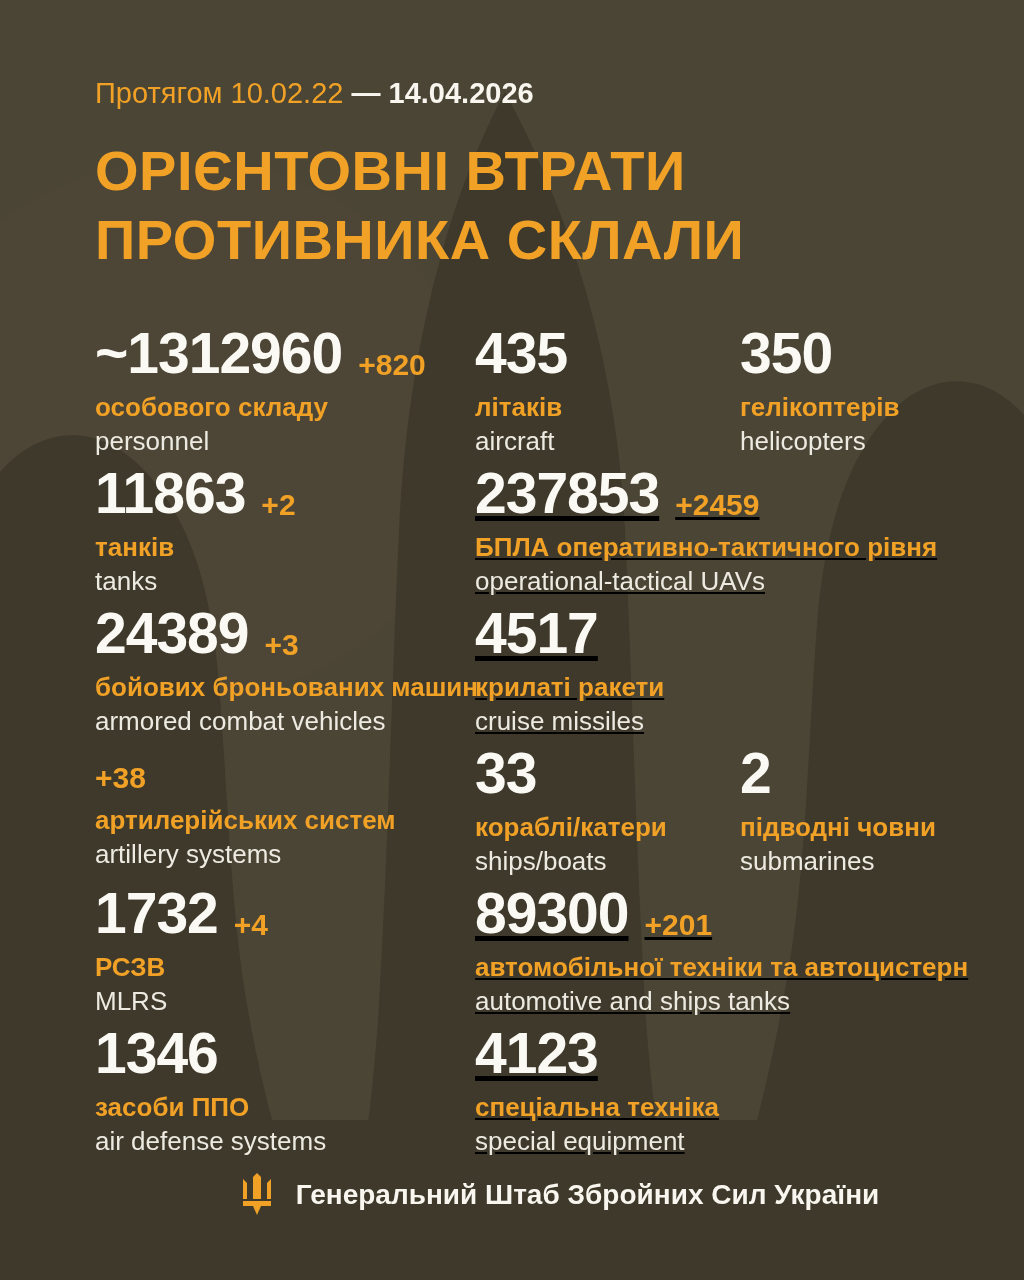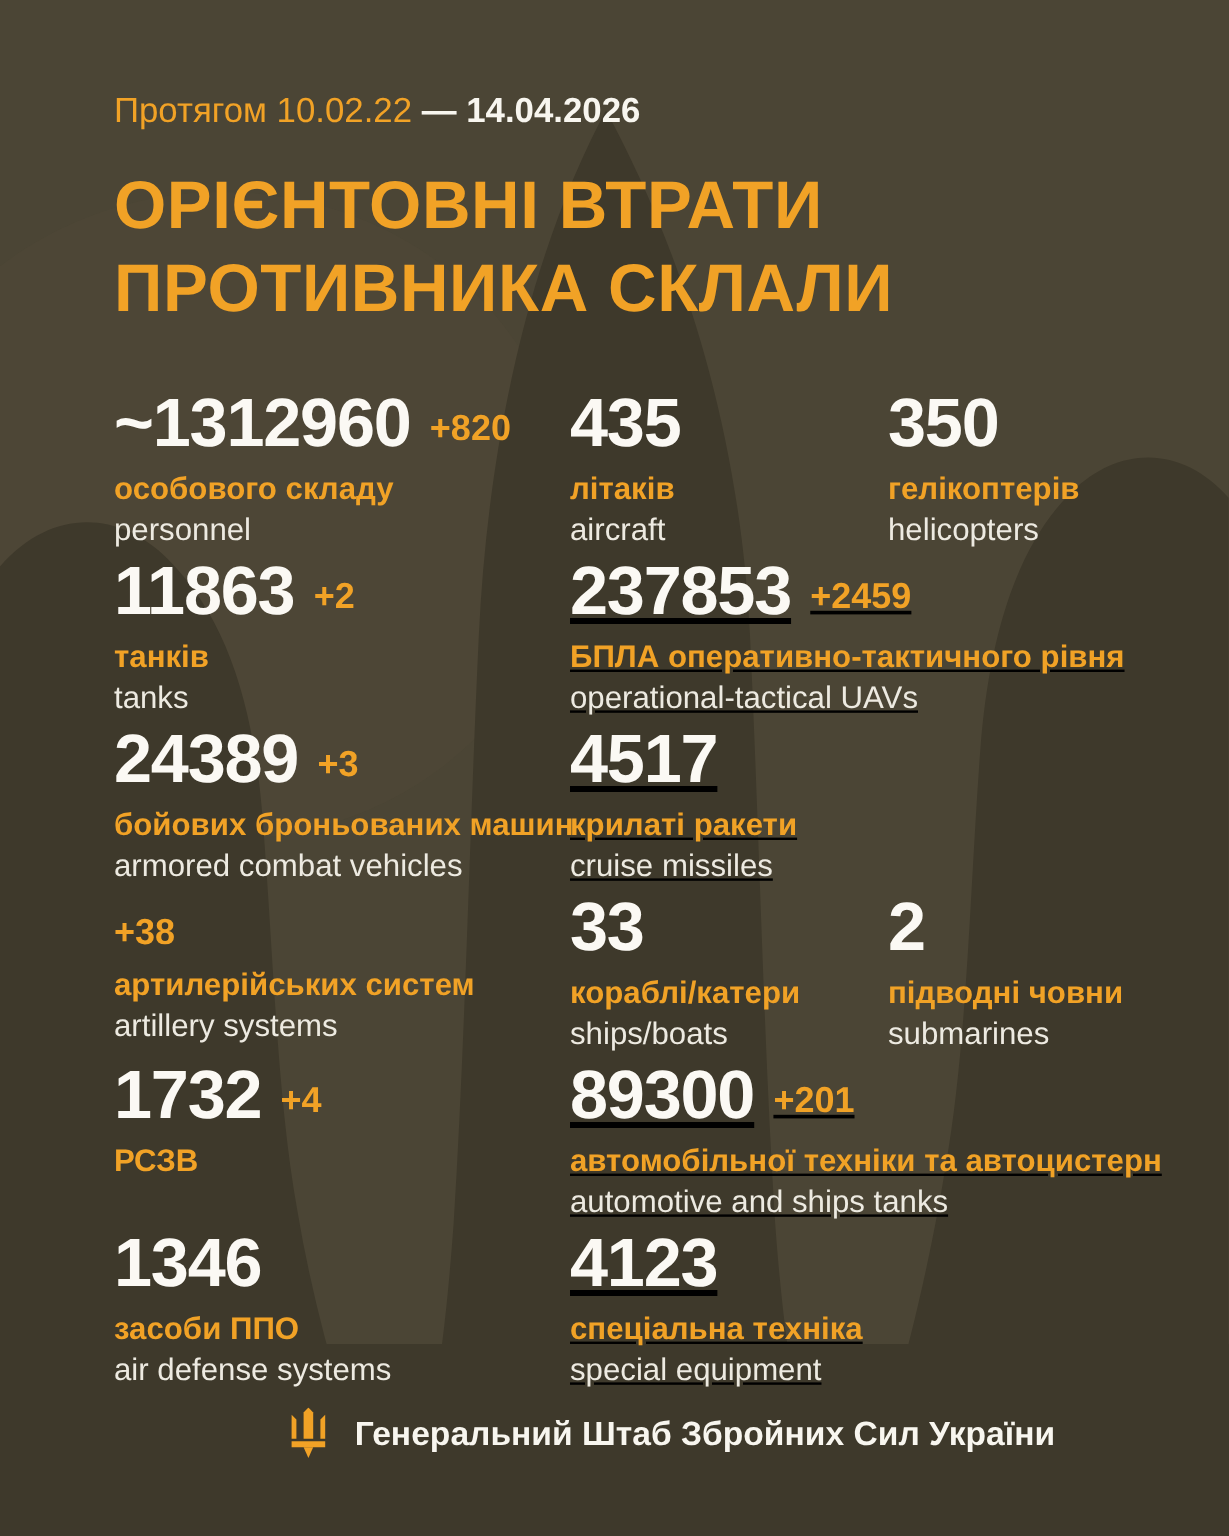--- a/index.html
+++ b/index.html
@@ -23,21 +23,21 @@
   .content{position:relative;z-index:1;padding:78px 40px 0 95px;}
   .date-line{font-size:29px;line-height:1.1;}
   .date-period{color:var(--accent);font-weight:400;}
   .date-current{color:var(--white);font-weight:700;}
   .title{margin-top:26px;color:var(--accent);font-weight:700;font-size:56px;line-height:1.24;letter-spacing:.5px;}
   .stats{margin-top:50px;display:grid;grid-template-columns:380px 265px 1fr;grid-auto-rows:140px;}
   .c1{grid-column:1;}
   .c2{grid-column:2;}
   .c3{grid-column:3;}
   .span2{grid-column:2 / 4;text-decoration:underline;}
-  .num-line{display:flex;align-items:flex-start;gap:16px;}
+  .num-line{display:flex;align-items:flex-end;gap:16px;}
   .num{font-size:57px;font-weight:700;line-height:1;color:#FBF9F4;letter-spacing:-1px;white-space:nowrap;}
   .delta{font-size:30px;font-weight:700;color:var(--accent);margin-top:16px;letter-spacing:0;}
   .label-uk{margin-top:10px;font-size:26px;font-weight:700;color:var(--accent);white-space:nowrap;}
   .label-en{margin-top:3px;font-size:26px;font-weight:400;color:var(--dim-white);white-space:nowrap;}
   .footer{position:relative;z-index:1;margin-top:8px;padding-left:95px;display:flex;align-items:center;gap:22px;justify-content:center;}
   .footer-text{font-size:28px;font-weight:700;color:var(--white);}
   .tryzub{display:block;}
   .tryzub path{fill:var(--accent);}
 </style>
 </head>
@@ -157,20 +157,21 @@
       <div class="label-uk">підводні човни</div>
       <div class="label-en">submarines</div>
     </div>
 
     <div class="stat c1">
       <div class="num-line">
           <span class="num">1732</span>
           <span class="delta">+4</span>
         </div>
       <div class="label-uk">РСЗВ</div>
+      <div class="label-en">MLRS</div>
     </div>
 
     <div class="stat span2">
       <div class="num-line">
           <span class="num">89300</span>
           <span class="delta">+201</span>
         </div>
       <div class="label-uk">автомобільної техніки та автоцистерн</div>
       <div class="label-en">automotive and ships tanks</div>
     </div>

